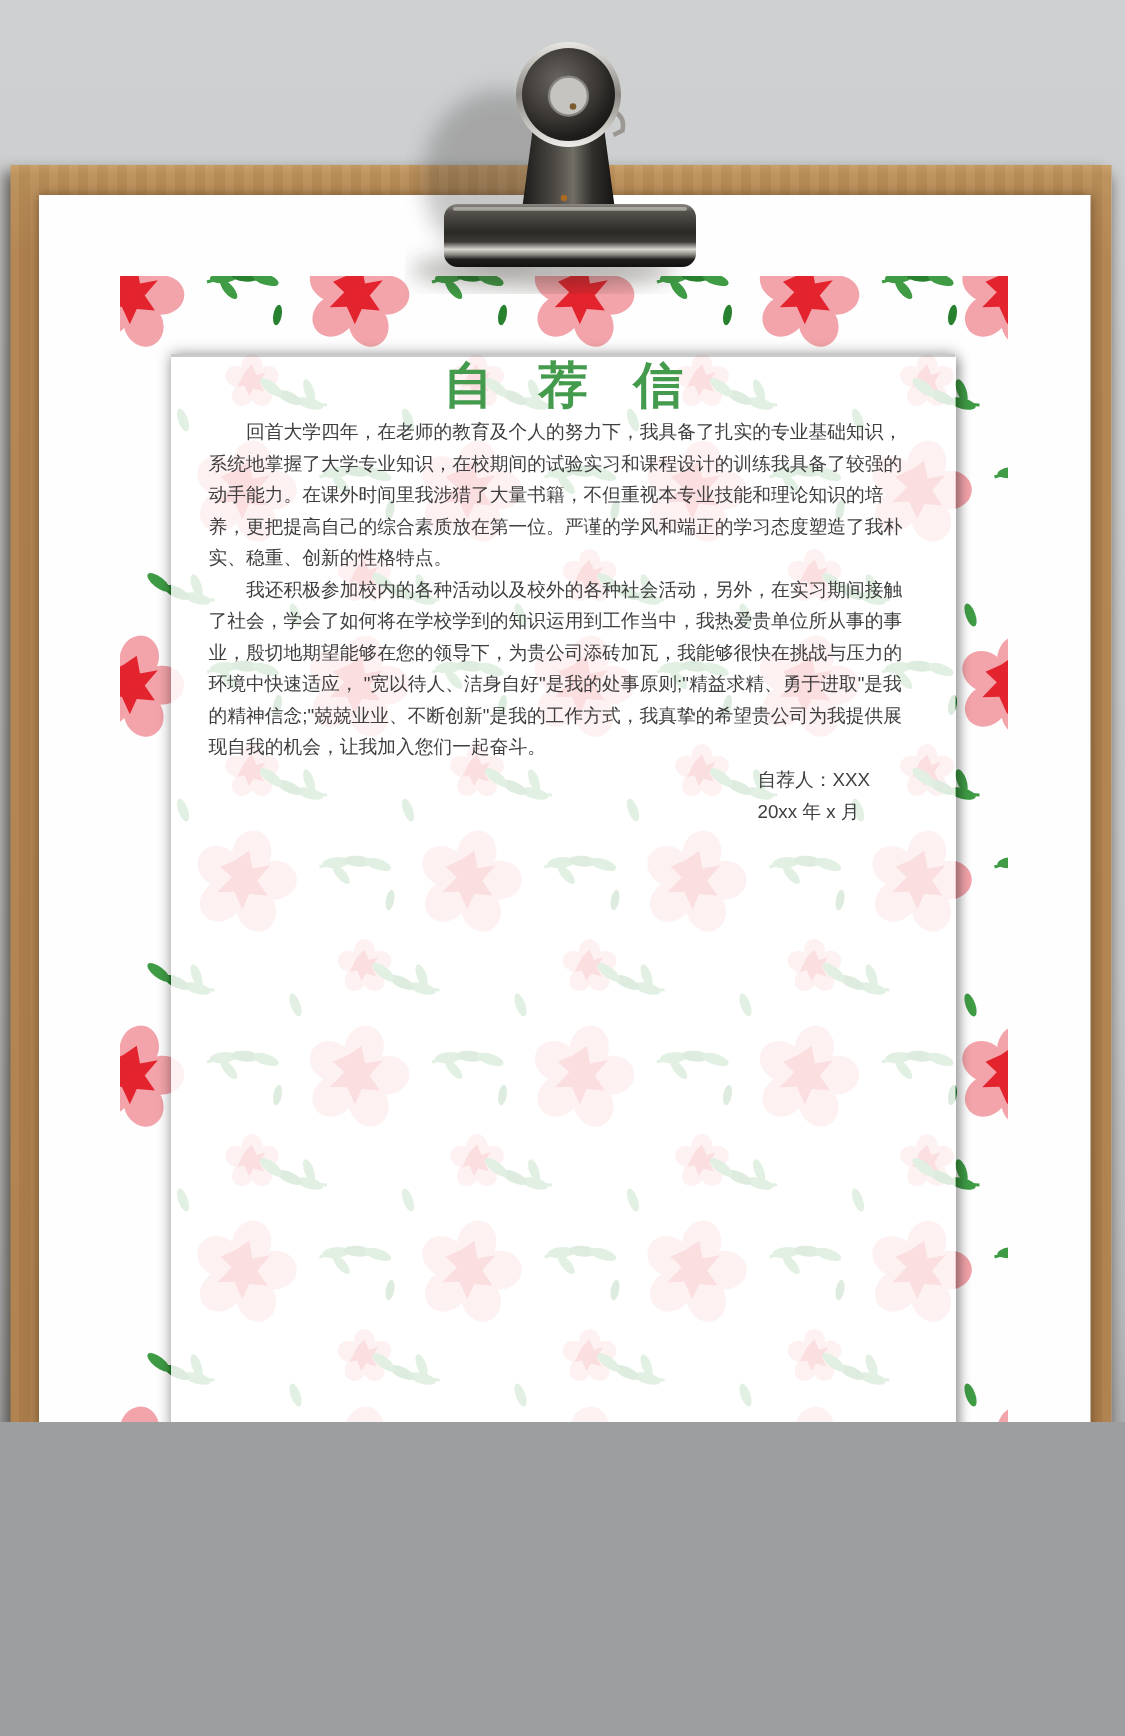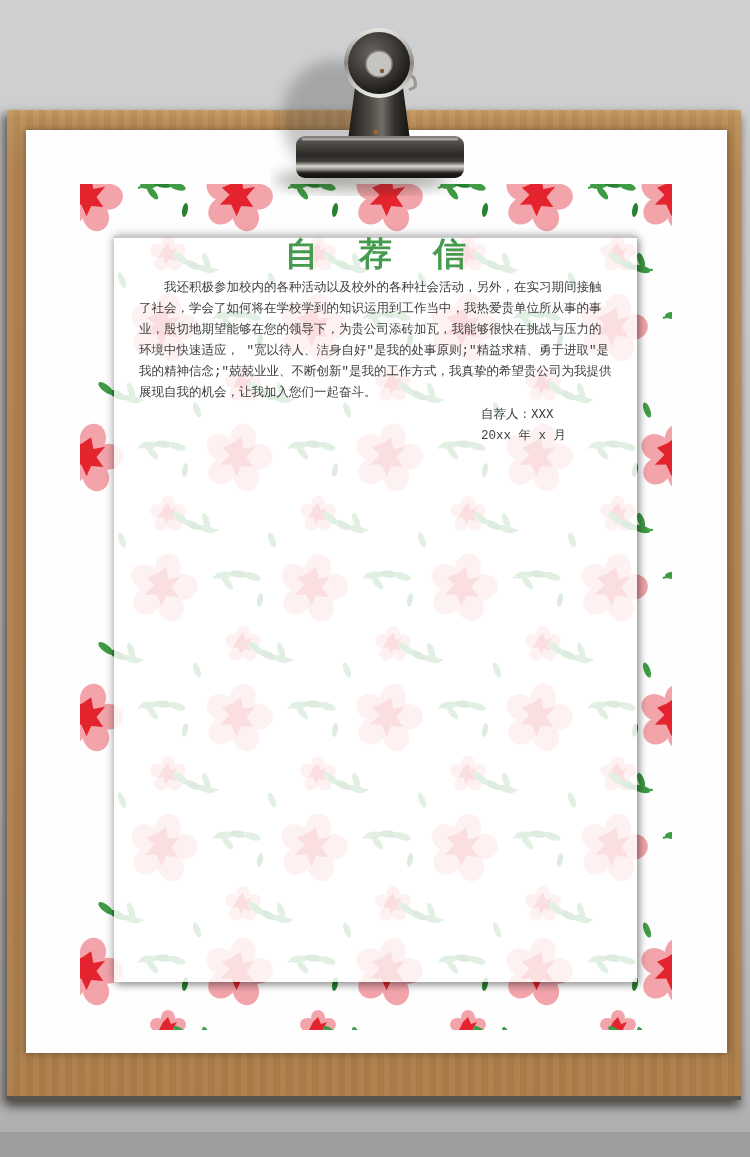--- a/index.html
+++ b/index.html
@@ -1,21 +1,21 @@
 <!DOCTYPE html>
 <html><head>
 <meta charset="utf-8">
 <style>
   html,body { margin:0; padding:0; background:#9d9ea0; }
   * { box-sizing:border-box; }
 
   .stage {
-    position:relative; width:750px; height:1132px; overflow:hidden;
+    position:relative; width:750px; height:948px; overflow:hidden;
     background:linear-gradient(180deg,#cfd0d1 0%,#cbcccd 35%,#c6c7c8 70%,#b9babc 92%,#aeafb1 100%);
-    font-family:Liberation Mono, monospace;
+    font-family:Liberation Sans, sans-serif;
   }
 
   
   .board {
     position:absolute; left:7px; top:110px; width:734px; height:990px;
     background:
       repeating-linear-gradient(90deg, rgba(255,255,255,0.035) 0 6px, rgba(0,0,0,0.03) 6px 13px),
       linear-gradient(180deg,#c79c66 0px,#bb8f59 7px,#b2834e 60px,#b0814c 55%,#ac7e4a 100%);
     border-bottom:4px solid #57544d;
     box-shadow:-6px 4px 9px rgba(40,34,24,0.45), 0 7px 9px rgba(40,34,24,0.5);
@@ -50,21 +50,21 @@
     margin-top:22px; text-align:center; color:#449a4d;
     font-size:33px; line-height:42px; font-weight:600;
     letter-spacing:0.32em; text-indent:0.32em;
   }
   .greeting   { margin-top:70px; }
   .salutation { margin-top:23px; text-indent:2em; }
   .para       { text-indent:2em; }
   .para-gap   { margin-top:16px; }
   .closing    { margin-top:8px; text-indent:2em; }
   .salute     { margin-top:21px; text-indent:2em; }
-  .signature  { margin-top:1px; margin-left:auto; margin-right:46px; width:fit-content; text-align:left; }
+  .signature  { margin-top:1px; margin-left:auto; margin-right:32px; width:fit-content; text-align:left; }
   .signature div { line-height:21px; }
 
   
   .clip { position:absolute; left:270px; top:18px; width:220px; height:178px; }
   .clip svg { display:block; width:100%; height:100%; }
 </style>
 </head>
 <body>
 
 <div class="stage">
@@ -147,20 +147,21 @@
           <use href="#cluster" x="420" y="752"></use>
           <use href="#cluster" x="555" y="752"></use>
       </g>
     </svg>
   </div>
 
   <div class="panel"></div>
 
   <div class="letter">
     <p class="doc-title">自 荐 信</p>
+    <p class="para para-gap">回首大学四年，在老师的教育及个人的努力下，我具备了扎实的专业基础知识，系统地掌握了大学专业知识，在校期间的试验实习和课程设计的训练我具备了较强的动手能力。在课外时间里我涉猎了大量书籍，不但重视本专业技能和理论知识的培养，更把提高自己的综合素质放在第一位。严谨的学风和端正的学习态度塑造了我朴实、稳重、创新的性格特点。</p>
     <p class="para para-gap">我还积极参加校内的各种活动以及校外的各种社会活动，另外，在实习期间接触了社会，学会了如何将在学校学到的知识运用到工作当中，我热爱贵单位所从事的事业，殷切地期望能够在您的领导下，为贵公司添砖加瓦，我能够很快在挑战与压力的环境中快速适应， "宽以待人、洁身自好"是我的处事原则;"精益求精、勇于进取"是我的精神信念;"兢兢业业、不断创新"是我的工作方式，我真挚的希望贵公司为我提供展现自我的机会，让我加入您们一起奋斗。</p>
     <div class="signature">
       <div>自荐人：XXX</div>
       <div>20xx 年 x 月</div>
     </div>
   </div>
 
   <div class="clip">
     <svg viewBox="0 0 220 178">
       <defs>

